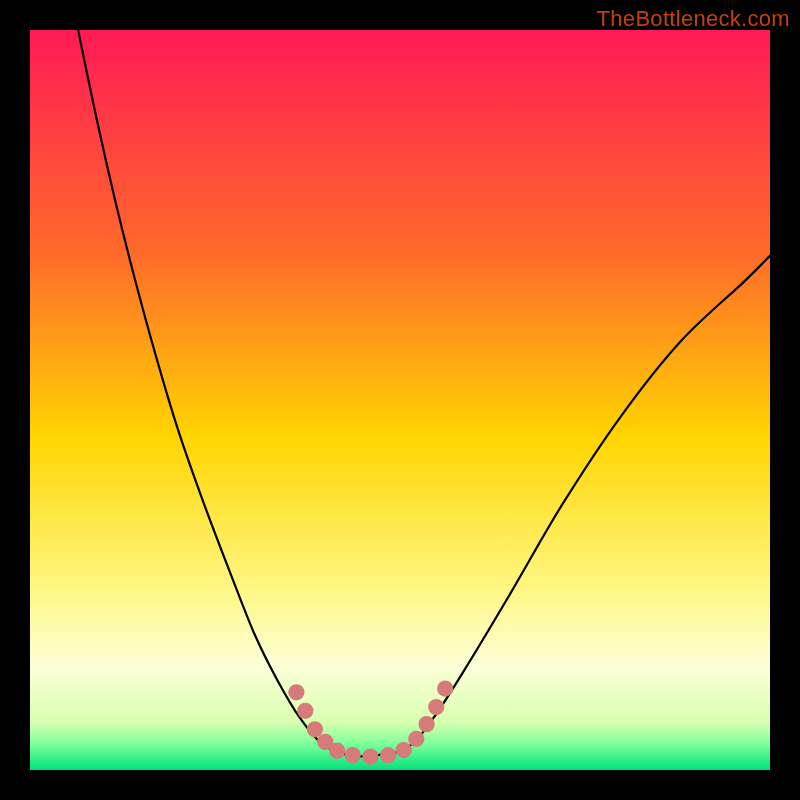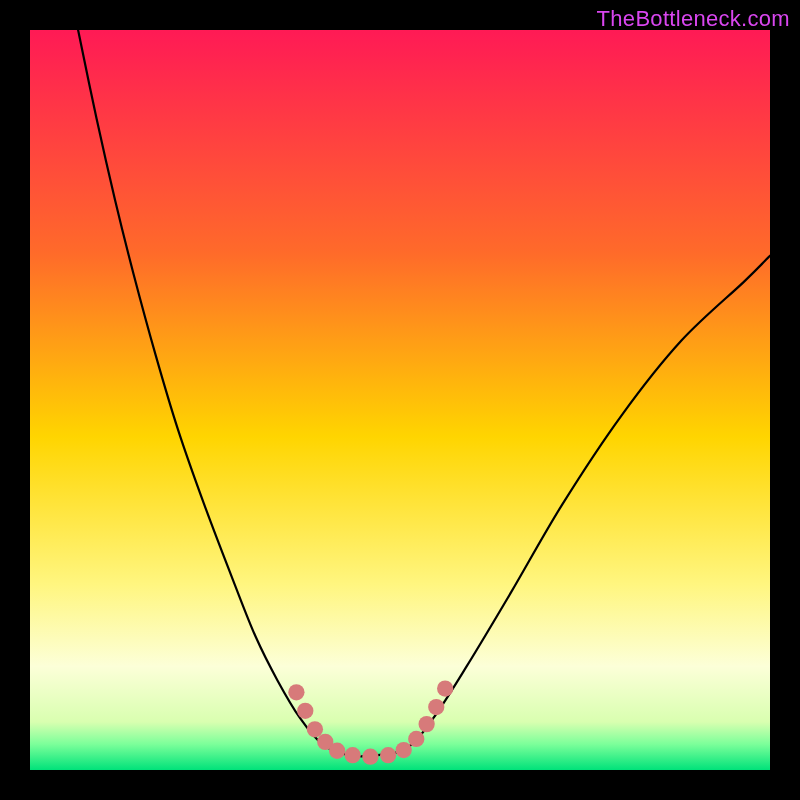--- a/index.html
+++ b/index.html
@@ -23,21 +23,21 @@
     position: absolute;
     left: 30px;
     top: 30px;
     width: 740px;
     height: 740px;
   }
   .watermark {
     position: absolute;
     top: 6px;
     right: 10px;
-    color: #d946ef;
+    color: #c2410c;
     font-size: 22px;
     font-weight: 500;
     letter-spacing: 0.3px;
   }
   svg { display: block; }
 </style>
 </head>
 <body>
 
 <div class="frame">

